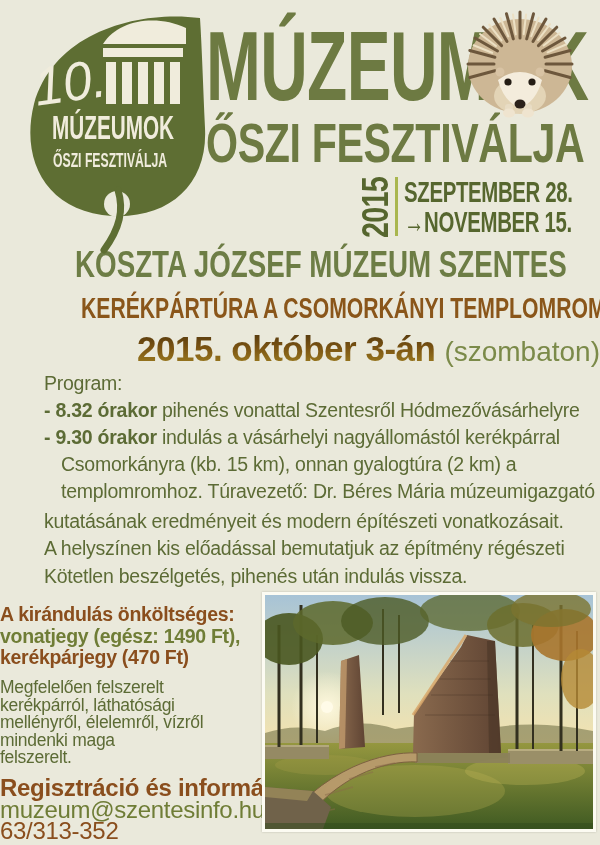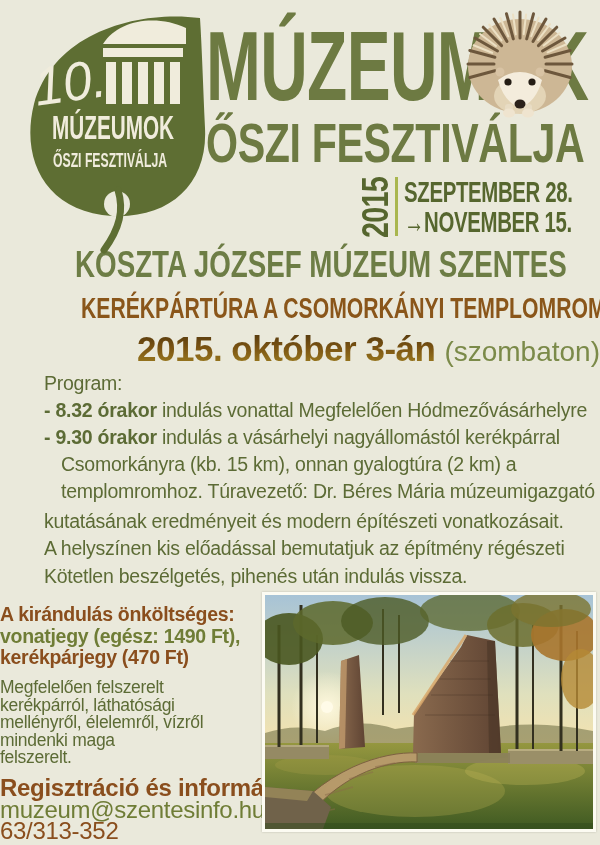--- a/index.html
+++ b/index.html
@@ -185,21 +185,21 @@
   </div>
 
   <div class="venue">KOSZTA JÓZSEF MÚZEUM SZENTES</div>
   <div class="event-title">KERÉKPÁRTÚRA A CSOMORKÁNYI TEMPLOMROMHOZ</div>
   <div class="event-date-row">
     <span class="event-date">2015. október 3-án</span><span class="event-date-note">(szombaton)</span>
   </div>
 
   <div class="program">
     <div class="pline">Program:</div>
-    <div class="pline"><b>- 8.32 órakor</b> <span>indulás vonattal Megfelelően Hódmezővásárhelyre</span></div>
+    <div class="pline"><b>- 8.32 órakor</b> <span>pihenés vonattal Szentesről Hódmezővásárhelyre</span></div>
     <div class="pline"><b>- 9.30 órakor</b> <span>indulás a vásárhelyi nagyállomástól kerékpárral</span></div>
     <div class="pline indent">Csomorkányra (kb. 15 km), onnan gyalogtúra (2 km) a</div>
     <div class="pline indent">templomromhoz. Túravezető: Dr. Béres Mária múzeumigazgató</div>
   </div>
 
   <div class="description">
     <div>kutatásának eredményeit és modern építészeti vonatkozásait.</div>
     <div>A helyszínen kis előadással bemutatjuk az építmény régészeti</div>
     <div>Kötetlen beszélgetés, pihenés után indulás vissza.</div>
   </div>

